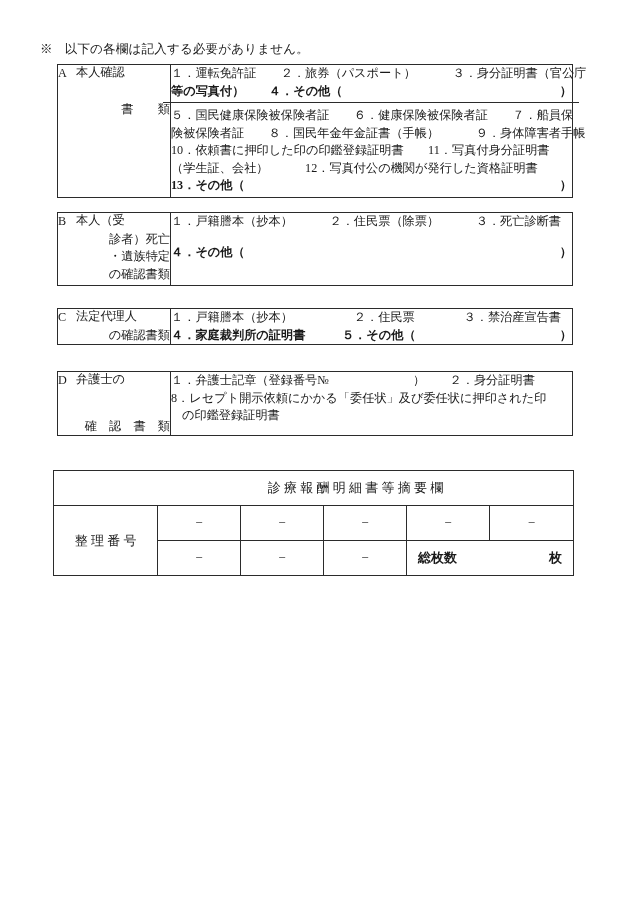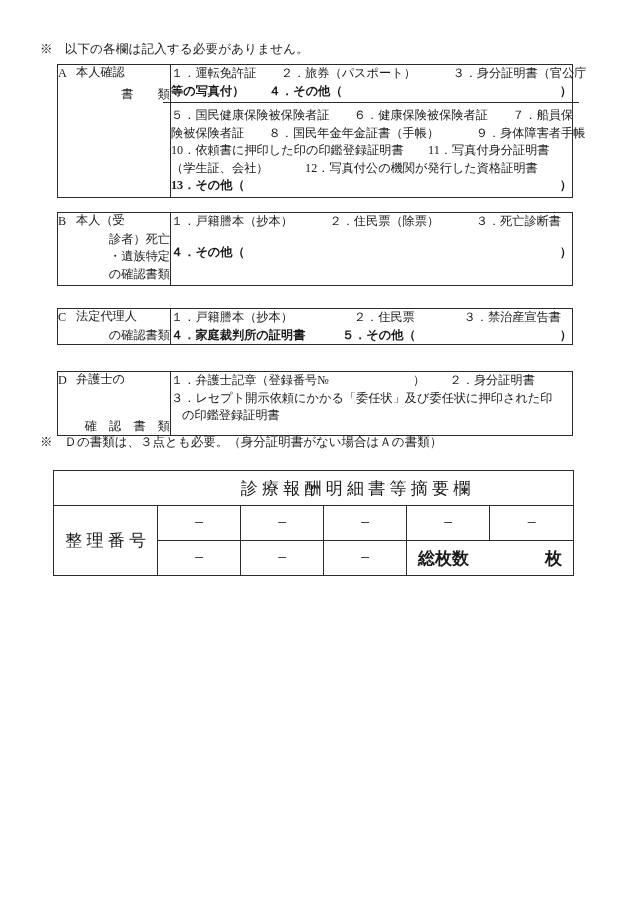--- a/index.html
+++ b/index.html
@@ -108,21 +108,21 @@
   }
 
   
   #table-bottom {
     position: absolute;
     left: 53px;
     top: 470px;
     width: 520px;
     border-collapse: collapse;
     table-layout: fixed;
-    font-size: 17px;
+    font-size: 13px;
   }
   #table-bottom td {
     border: 1px solid #2b2b2b;
     padding: 0;
     vertical-align: middle;
   }
   .bt-header {
     height: 34px;
     text-align: center;
     padding-left: 84px !important;
@@ -152,21 +152,21 @@
   </div>
 
   <table class="doc-table" id="table-a">
     <tbody>
         <tr>
       <td class="lbl-cell">
         <div class="lbl-row">
           <span class="lbl-a">A</span>
           <span class="lbl-txt">本人確認</span>
         </div>
-        <div class="lbl-row" style="margin-top:4px;">
+        <div class="lbl-row" style="margin-top:19px;">
           <span class="lbl-a"></span>
           <span class="lbl-txt right-al">書　　類</span>
         </div>
       </td>
       <td class="body-cell">
         <span class="line nowrap">１．運転免許証　　２．旅券（パスポート）　　　３．身分証明書（官公庁</span>
         <span class="spread nowrap">
           <span>等の写真付）　　４．その他（</span>
           <span>）</span>
         </span>
@@ -237,30 +237,27 @@
           <span class="lbl-txt">弁護士の</span>
         </div>
         <div class="lbl-line right-al" style="margin-top:28px;">確　認　書　類</div>
       </td>
       <td class="body-cell">
         <span class="nowrap" style="display:block;">
           <span>１．弁護士記章（登録番号№</span>
           <span style="display:inline-block;width:78px;"></span>
           <span>）　　２．身分証明書</span>
         </span>
-        <span class="line nowrap">３．レセプト開示依頼にかかる「委任状」及び委任状に押印された印</span>
+        <span class="line nowrap">8．レセプト開示依頼にかかる「委任状」及び委任状に押印された印</span>
         <span class="line nowrap indent1">の印鑑登録証明書</span>
       </td>
     </tr>
   </tbody>
     </table>
 
-  <div class="d-note">
-    <span class="note-mark">※</span><span>Ｄの書類は、３点とも必要。（身分証明書がない場合はＡの書類）</span>
-  </div>
 
   <table id="table-bottom">
     <colgroup>
       <col style="width:104px">
       <col style="width:83px">
       <col style="width:83px">
       <col style="width:83px">
       <col style="width:83px">
       <col style="width:84px">
     </colgroup>

